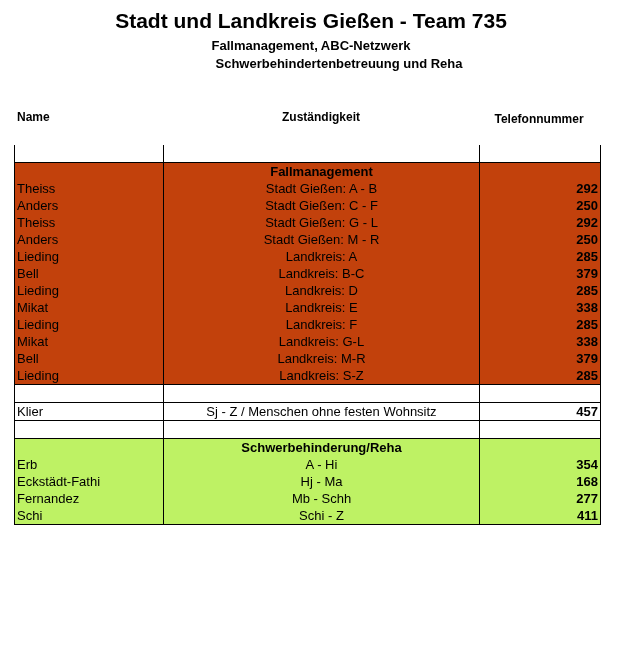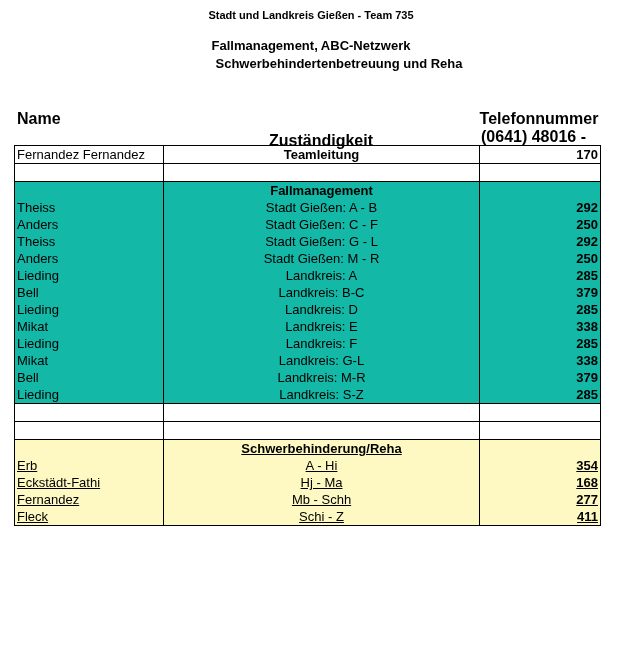--- a/index.html
+++ b/index.html
@@ -1,73 +1,67 @@
 <!DOCTYPE html>
 <html><head>
   <meta charset="utf-8">
   <style>
     html, body { margin: 0; padding: 0; background: #ffffff; }
     body { width: 622px; height: 649px; position: relative; overflow: hidden;
            font-family: "Liberation Sans", sans-serif; color: #000; }
     .title { position: absolute; left: 0; width: 622px; top: 9px; text-align: center;
-             font-weight: bold; font-size: 11px; }
+             font-weight: bold; font-size: 21px; }
     .subtitle { position: absolute; left: 0; width: 622px; text-align: center;
                 font-weight: bold; font-size: 13px; }
     .sub1 { top: 38px; }
     .sub2 { top: 56px; padding-left: 28px; }
-    .hdr { position: absolute; font-weight: bold; font-size: 16px; }
+    .hdr { position: absolute; font-weight: bold; font-size: 12px; }
     .hdr-name { left: 17px; top: 110px; }
-    .hdr-zust { left: 163px; width: 316px; text-align: center; top: 110px; margin-top: 22px; }
+    .hdr-zust { left: 163px; width: 316px; text-align: center; top: 110px; }
     .hdr-tel { left: 479px; width: 120px; text-align: center; top: 110px; line-height: 18px; }
     .hdr-tel .l2 { display: block; text-align: left; padding-left: 2px; }
 
     table.grid { position: absolute; left: 14px; top: 145px; border-collapse: collapse;
                  table-layout: fixed; width: 586px; }
     table.grid td { height: 17px; padding: 0 2px; font-size: 13px; line-height: 17px;
                     border-left: 1px solid #000; border-right: 1px solid #000;
                     white-space: nowrap; overflow: hidden; }
     col.c1 { width: 149px; }
     col.c2 { width: 316px; }
     col.c3 { width: 121px; }
     td.name { text-align: left; }
     td.zust { text-align: center; }
     td.tel { text-align: right; font-weight: bold; }
     tr.bt td { border-top: 1px solid #000; }
     tr.bb td { border-bottom: 1px solid #000; }
     tr.section td.zust { font-weight: bold; }
     tr.lead td.zust { font-weight: bold; }
-    tr.fill-light td { background: #14b8a6; }
-    tr.fill-dark td { background: #fef9c3; text-decoration: underline; }
+    tr.fill-light td { background: #c2410c; }
+    tr.fill-dark td { background: #bef264; }
   </style>
 </head>
 <body>
 
 <div class="title">Stadt und Landkreis Gießen - Team 735</div>
 <div class="subtitle sub1">Fallmanagement, ABC-Netzwerk</div>
 <div class="subtitle sub2">Schwerbehindertenbetreuung und Reha</div>
 
 <div class="hdr hdr-name">Name</div>
 <div class="hdr hdr-zust">Zuständigkeit</div>
 <div class="hdr hdr-tel">
   <span class="l1">Telefonnummer</span>
-  <span class="l2">(0641) 48016 -</span>
 </div>
 
 <table class="grid">
   <colgroup>
       <col class="c1">
       <col class="c2">
       <col class="c3">
     </colgroup>
   <tbody id="tbody">
-    <tr class="lead bt bb">
-      <td class="name">Fernandez Fernandez</td>
-      <td class="zust">Teamleitung</td>
-      <td class="tel">170</td>
-    </tr>
   <tr class="bb">
         <td class="name"></td>
         <td class="zust"></td>
         <td class="tel"></td>
       </tr>
       <tr class="section fill-light">
         <td class="name"></td>
         <td class="zust">Fallmanagement</td>
         <td class="tel"></td>
       </tr>
@@ -129,20 +123,25 @@
       <tr class="fill-light bb">
         <td class="name">Lieding</td>
         <td class="zust">Landkreis: S-Z</td>
         <td class="tel">285</td>
       </tr>
       <tr class="bb">
         <td class="name"></td>
         <td class="zust"></td>
         <td class="tel"></td>
       </tr>
+      <tr class=" bb">
+        <td class="name">Klier</td>
+        <td class="zust">Sj - Z / Menschen ohne festen Wohnsitz</td>
+        <td class="tel">457</td>
+      </tr>
       <tr class="bb">
         <td class="name"></td>
         <td class="zust"></td>
         <td class="tel"></td>
       </tr>
       <tr class="section fill-dark">
         <td class="name"></td>
         <td class="zust">Schwerbehinderung/Reha</td>
         <td class="tel"></td>
       </tr>
@@ -155,18 +154,18 @@
         <td class="name">Eckstädt-Fathi</td>
         <td class="zust">Hj - Ma</td>
         <td class="tel">168</td>
       </tr>
       <tr class="fill-dark">
         <td class="name">Fernandez</td>
         <td class="zust">Mb - Schh</td>
         <td class="tel">277</td>
       </tr>
       <tr class="fill-dark bb">
-        <td class="name">Fleck</td>
+        <td class="name">Schi</td>
         <td class="zust">Schi - Z</td>
         <td class="tel">411</td>
       </tr>
     </tbody>
 </table>
 
 </body></html>

